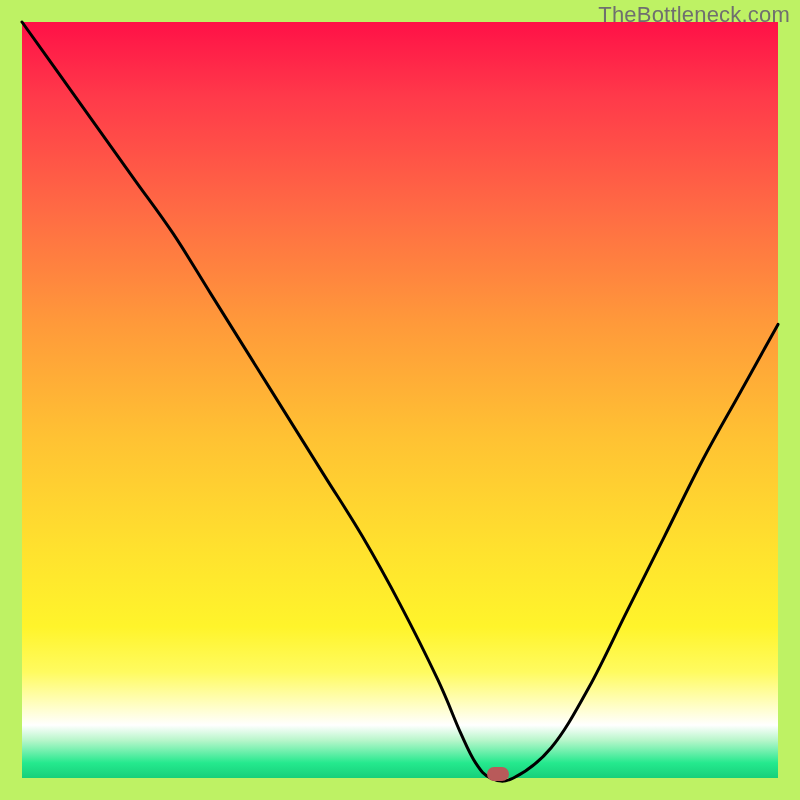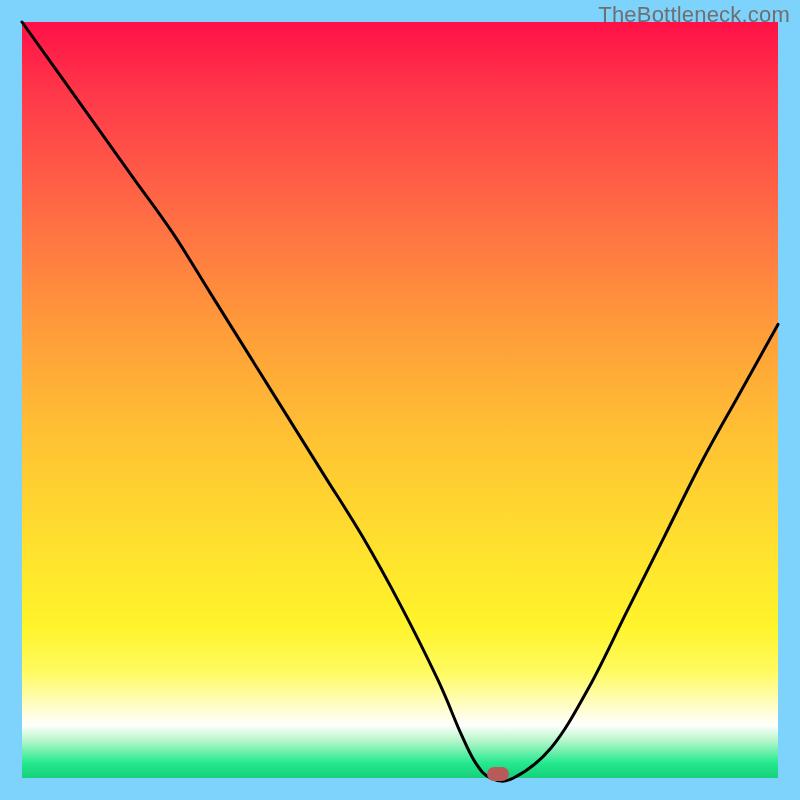--- a/index.html
+++ b/index.html
@@ -8,21 +8,21 @@
     width: 800px;
     height: 800px;
     background: #000;
     font-family: Arial, Helvetica, sans-serif;
     position: relative;
     overflow: hidden;
   }
   .frame {
     position: absolute;
     inset: 0;
-    background: #7dd3fc;
+    background: #bef264;
     padding-left: 35px;
   }
   .plot {
     position: absolute;
     left: 22px;
     top: 22px;
     width: 756px;
     height: 756px;
     
     background: linear-gradient(

